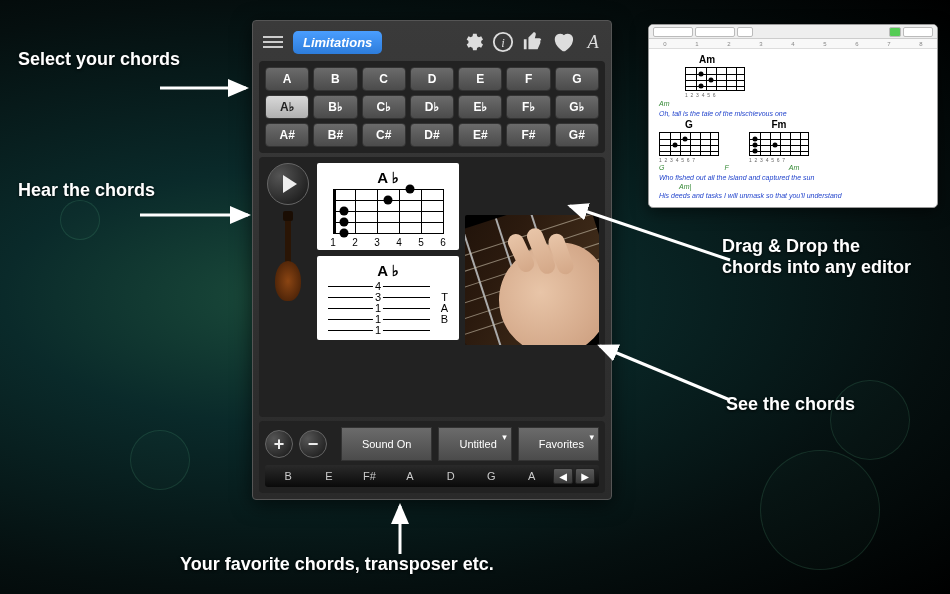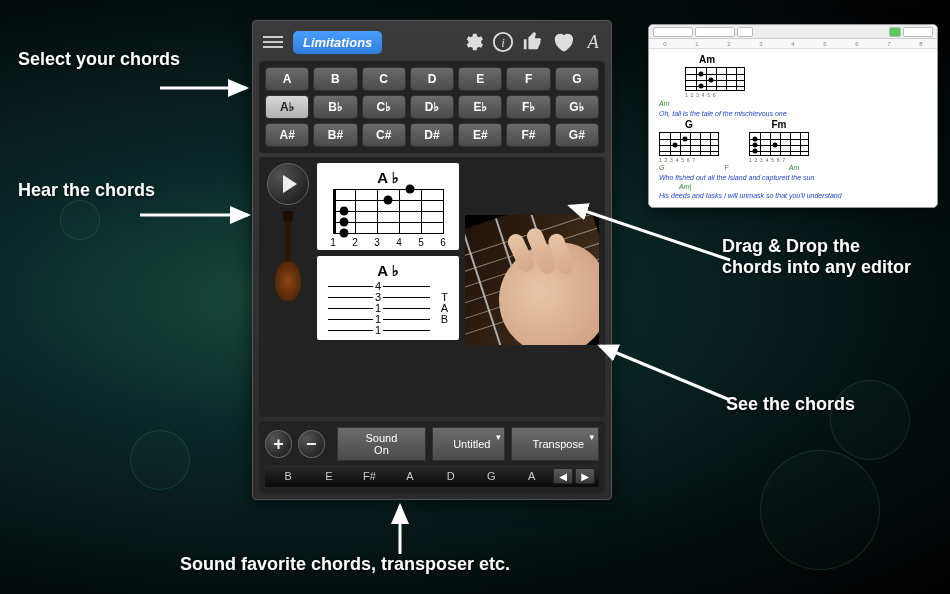--- a/index.html
+++ b/index.html
@@ -321,21 +321,21 @@
     </div>
   </div>
 
   <div class="bottom">
     <div class="ctrl-row">
       <div class="round-btn">+</div>
       <div class="round-btn">−</div>
       <div style="flex:1"></div>
       <button class="btn">Sound On</button>
       <button class="btn wdrop">Untitled</button>
-      <button class="btn wdrop">Transpose</button>
+      <button class="btn wdrop">Favorites</button>
     </div>
     <div class="fav-row" id="fav-row">
     <div class="fav-note">B</div>
         <div class="fav-note">E</div>
         <div class="fav-note">F#</div>
         <div class="fav-note">A</div>
         <div class="fav-note">D</div>
         <div class="fav-note">G</div>
         <div class="fav-note">A</div>
         <div class="nav-btn">◀</div>
@@ -427,21 +427,21 @@
     <div class="ed-chordmark" style="margin-left:20px">Am|</div>
     <div class="ed-line ed-lyric-blue">His deeds and tasks I will unmask so that you'll understand</div>
 
   </div>
 </div>
 
 <div class="callout" style="left:18px; top:49px; width:170px">Select your chords</div>
 <div class="callout" style="left:18px; top:180px; width:140px">Hear the chords</div>
 <div class="callout" style="left:722px; top:236px; width:200px">Drag &amp; Drop the chords into any editor</div>
 <div class="callout" style="left:726px; top:394px; width:200px">See the chords</div>
-<div class="callout" style="left:180px; top:554px; width:460px">Sound favorite chords, transposer  etc.</div>
+<div class="callout" style="left:180px; top:554px; width:460px">Your favorite chords, transposer  etc.</div>
 
 <div class="arrow" style="left:160px; top:70px"><svg width="100" height="40">
       <defs>
         <marker id="ah1" markerWidth="8" markerHeight="8" refX="6" refY="3" orient="auto">
           <polygon points="0,0 7,3 0,6" fill="#fff"></polygon>
         </marker>
       </defs>
       <line x1="0" y1="18" x2="86" y2="18" stroke="#fff" stroke-width="3" marker-end="url(#ah1)"></line>
     </svg></div>
 <div class="arrow" style="left:140px; top:200px"><svg width="120" height="30">

